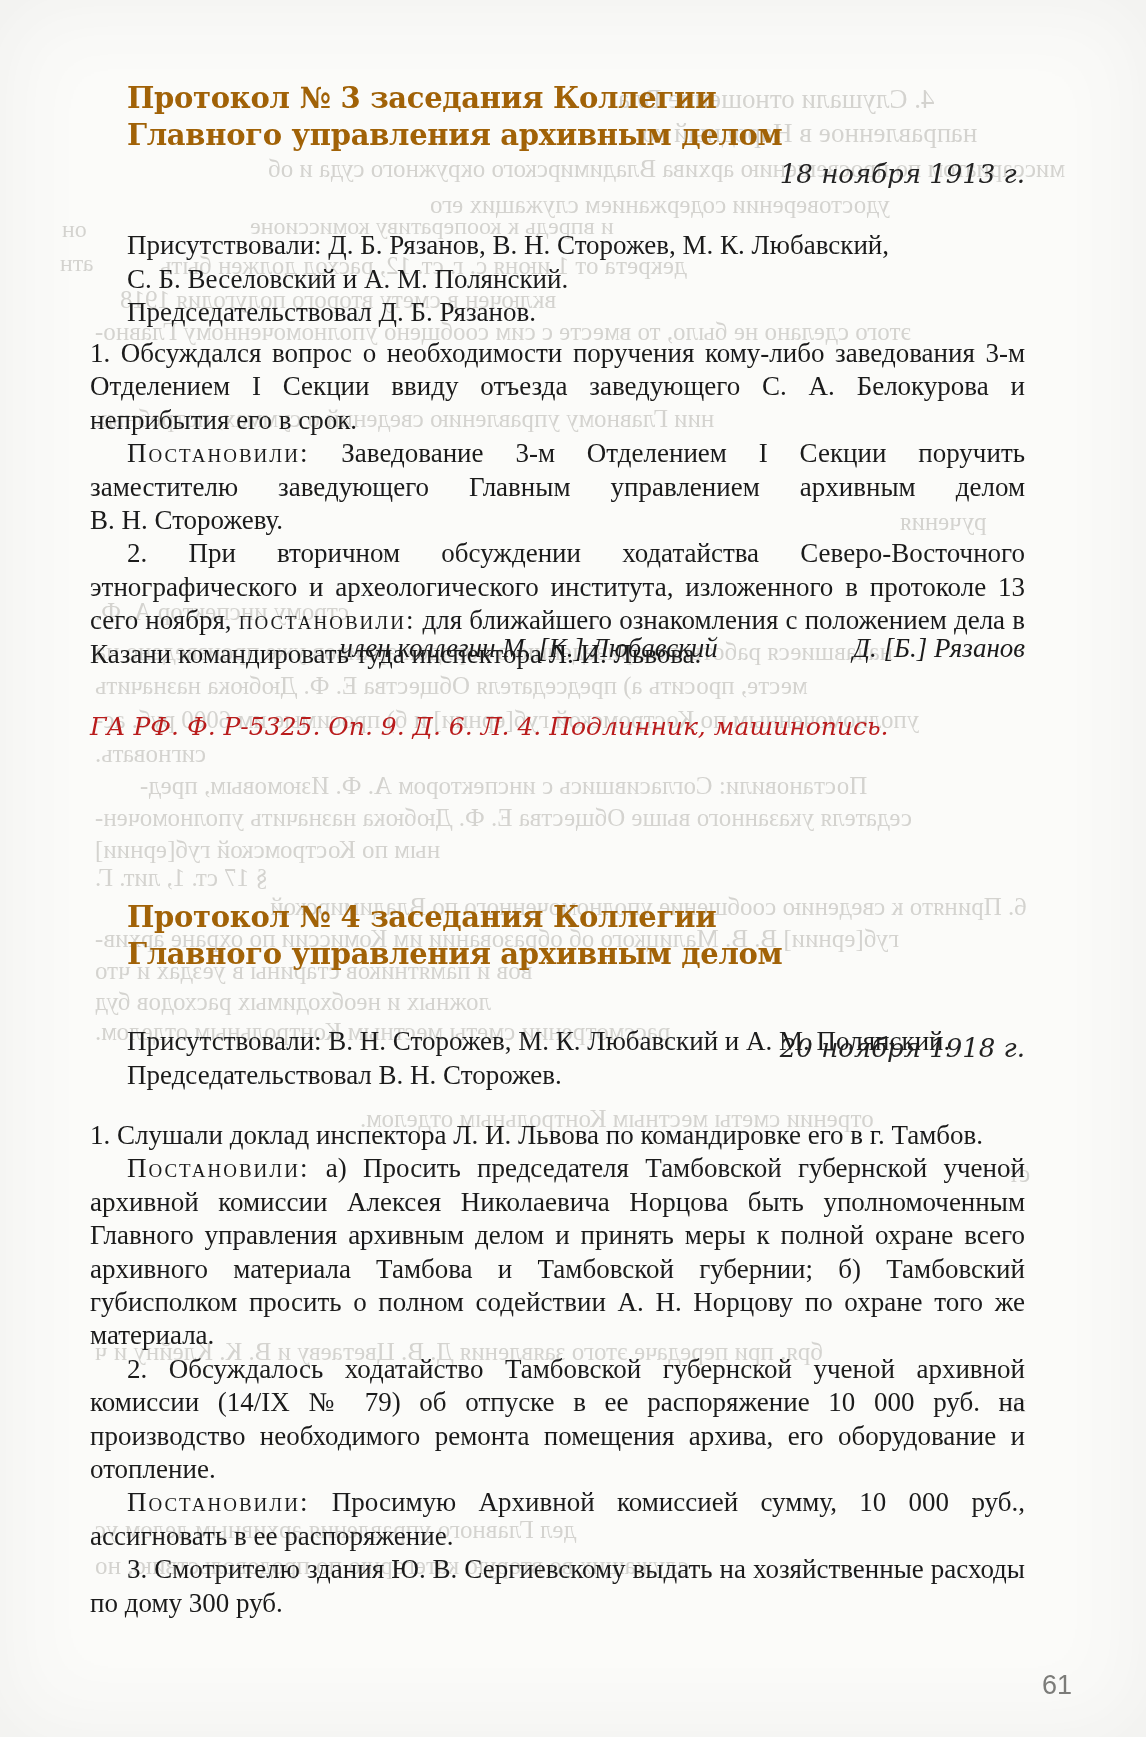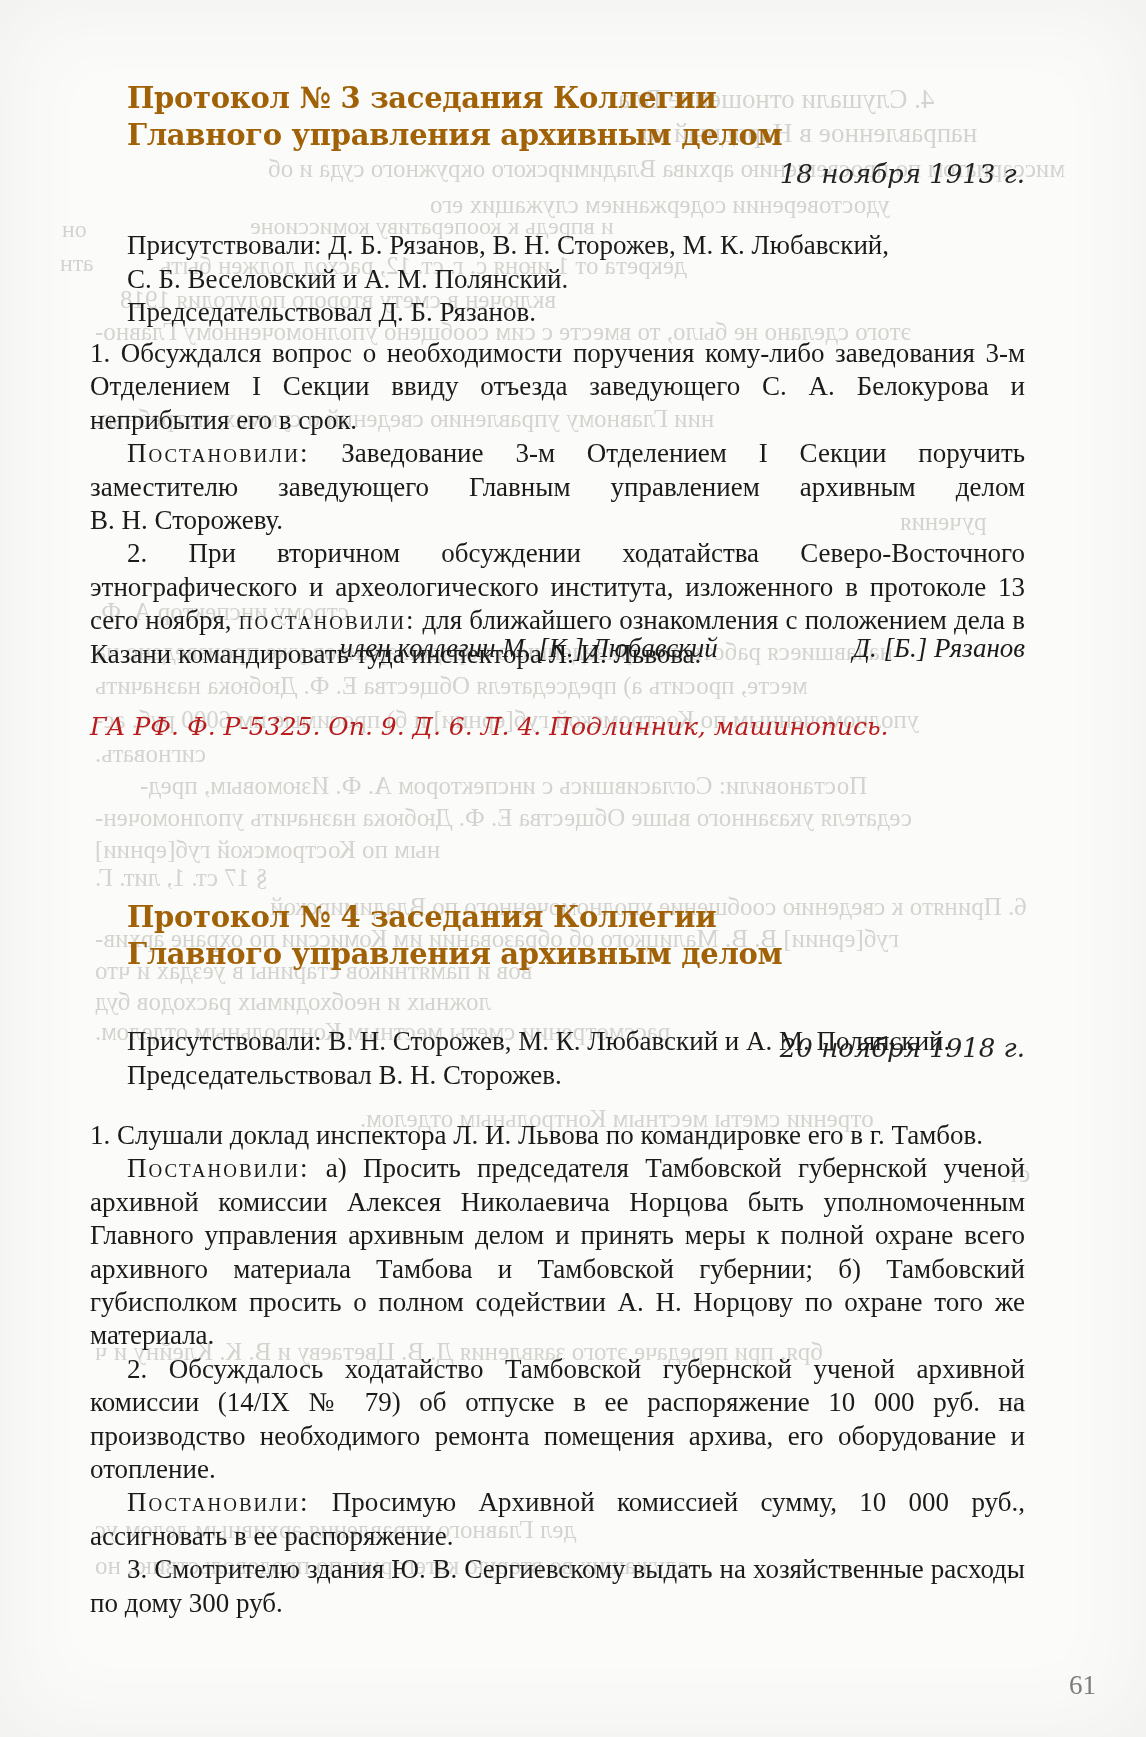--- a/index.html
+++ b/index.html
@@ -57,22 +57,22 @@
   }
   .sig-row { display:flex; justify-content:space-between; }
   .sig-left { margin-left:250px; }
 
   .source-line {
     position:absolute; left:90px; top:712px;
     font-family:"DejaVu Serif", serif; font-style:italic; font-size:25px; color:#b91c1c;
   }
 
   .page-number {
-    position:absolute; left:1042px; top:1670px; width:54px; text-align:right;
-    font-family:Liberation Serif, serif; font-size:27px; color:#7d7d7a;
+    position:absolute; left:1042px; top:1670px; width:54px; text-align:left;
+    font-family:Liberation Sans, sans-serif; font-size:27px; color:#7d7d7a;
   }
 </style>
 </head>
 <body>
 
 <div class="page">
 
   <div class="bleed-layer">
       <div class="bleed-line" style="top: 84px; left: 618px; font-size: 27px;">4. Слушали отношение Вла</div>
       <div class="bleed-line" style="top: 118px; left: 642px; font-size: 27px;">направленное в Народный ко</div>

